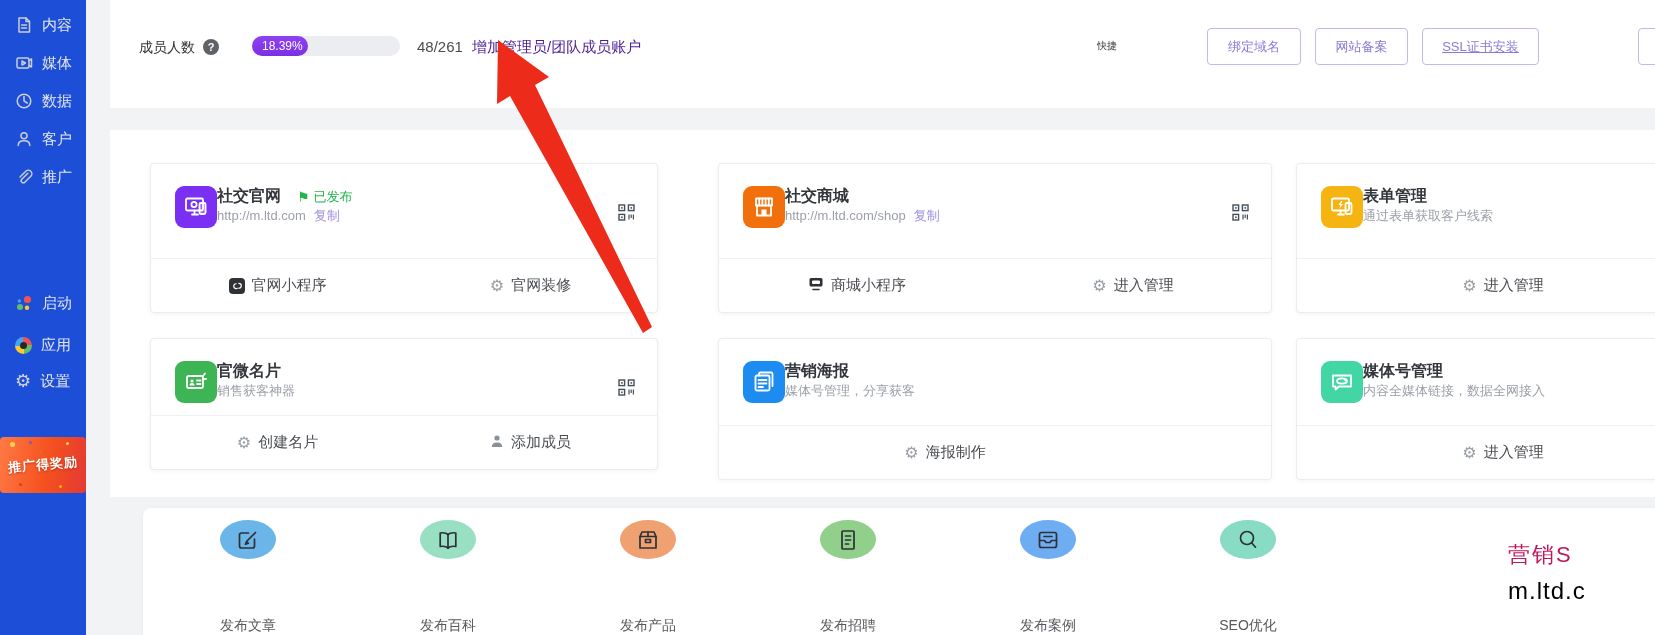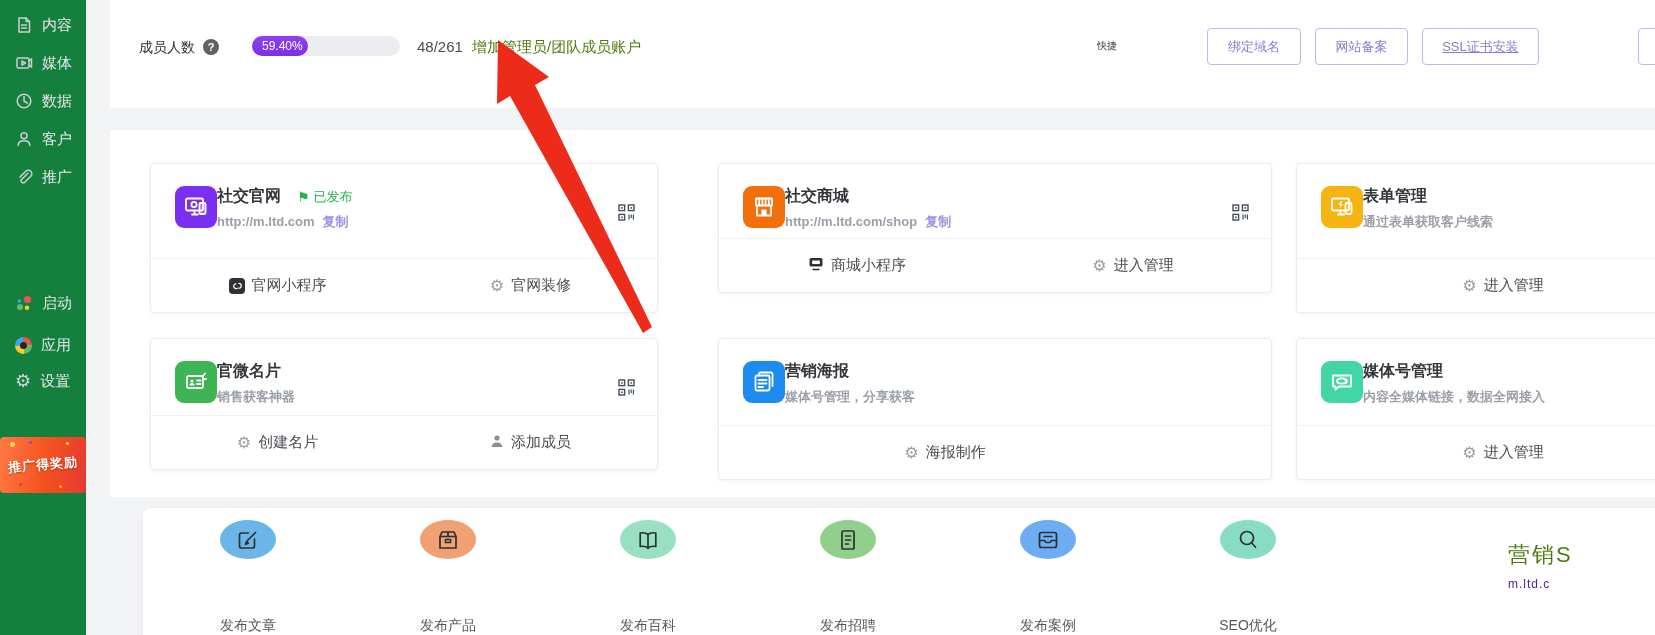--- a/index.html
+++ b/index.html
@@ -1,95 +1,95 @@
 <!DOCTYPE html>
 <html><head>
 <meta charset="utf-8">
 <style>
   * { margin:0; padding:0; box-sizing:border-box; }
   html,body { background:#e9eaec; }
   body { font-family:"Liberation Sans","DejaVu Sans",sans-serif; }
   .screen { position:relative; width:1655px; height:635px; overflow:hidden; background:#f2f3f5; }
 
   
-  .sidebar { position:absolute; left:0; top:0; width:86px; height:635px; background:#15803d; z-index:10; }
+  .sidebar { position:absolute; left:0; top:0; width:86px; height:635px; background:#1d4ed8; z-index:10; }
   .side-item { position:absolute; left:0; width:86px; height:30px; display:flex; align-items:center; gap:9px; padding-left:15px; color:#e3e6ea; font-size:15px; cursor:pointer; }
   .side-item svg { flex:0 0 auto; }
   .gear-glyph { font-size:18px; color:#ced3d9; line-height:1; }
   .apps-ring { width:17px; height:17px; border-radius:50%; background:conic-gradient(#ef5350 0 90deg,#66bb6a 90deg 180deg,#ffca28 180deg 270deg,#42a5f5 270deg 360deg); position:relative; }
   .apps-ring::after { content:""; position:absolute; left:5px; top:5px; width:7px; height:7px; border-radius:50%; background:#24272b; }
   .promo-banner { position:absolute; left:0; top:437px; width:86px; height:56px; background:linear-gradient(100deg,#ff7a45 0%,#f4511e 55%,#e53935 100%); border-radius:4px; display:flex; align-items:center; justify-content:center; cursor:pointer; overflow:hidden; }
   .promo-banner::before { content:""; position:absolute; left:10px; top:5px; width:5px; height:5px; border-radius:50%; background:#ffd54f; box-shadow:18px -2px 0 -1px #7e57c2, 38px 3px 0 -1px #ef5350, 55px -1px 0 -1px #ffd54f, 28px 8px 0 -2px #66bb6a, 48px 42px 0 -1px #ffb300, 8px 40px 0 -1px #d84315; }
   .promo-banner span { position:relative; color:#fff; font-size:13px; font-weight:bold; transform:rotate(-5deg); text-shadow:0 1px 2px rgba(140,30,0,.6); letter-spacing:1px; }
 
   
   .header { position:absolute; left:110px; top:0; width:1545px; height:108px; background:#fff; overflow:hidden; z-index:1; }
   .members-label { position:absolute; left:29px; top:39px; font-size:14px; color:#333; }
   .help-badge { position:absolute; left:93px; top:39px; width:16px; height:16px; border-radius:50%; background:#5f6368; color:#fff; font-size:11px; font-weight:bold; text-align:center; line-height:16px; cursor:pointer; }
   .progress-track { position:absolute; left:142px; top:36px; width:148px; height:20px; border-radius:10px; background:#ecedf1; }
   .progress-fill { position:absolute; left:0; top:0; width:56px; height:20px; border-radius:10px; background:linear-gradient(180deg,#8d41f2,#7c30e4); }
   .progress-label { position:absolute; left:10px; top:0; line-height:20px; font-size:12px; color:#fff; white-space:nowrap; z-index:2; }
   .member-count { position:absolute; left:307px; top:38px; font-size:15px; color:#4a4d52; }
-  .add-link { position:absolute; left:362px; top:38px; font-size:15px; color:#4d7c0f; cursor:pointer; }
+  .add-link { position:absolute; left:362px; top:38px; font-size:15px; color:#4c1d95; cursor:pointer; }
   .quick-label { position:absolute; left:987px; top:39px; font-size:10px; color:#333; }
   .qbtn { position:absolute; top:28px; height:37px; border:1px solid #c3b9ea; border-radius:4px; background:#fff; color:#8a7ad6; font-size:13px; padding:0 16px; line-height:35px; text-align:center; cursor:pointer; font-family:inherit; }
   .qbtn1 { left:1097px; width:94px; }
   .qbtn2 { left:1205px; width:93px; }
   .qbtn3 { left:1312px; width:117px;text-decoration:underline; }
   .qbtn-partial { left:1528px; width:80px; }
 
   
   .cards-bg { position:absolute; left:110px; top:130px; width:1545px; height:367px; background:#fff; }
   .card { position:absolute; background:#fff; border:1px solid #ececef; border-radius:4px; box-shadow:0 1px 5px rgba(0,0,0,.05); display:flex; flex-direction:column; }
   .c1 { left:150px; top:163px; width:508px; height:150px; }
-  .c2 { left:718px; top:163px; width:554px; height:130px; }
+  .c2 { left:718px; top:163px; width:554px; height:150px; }
   .c3 { left:1296px; top:163px; width:554px; height:150px; }
   .c4 { left:150px; top:338px; width:508px; height:132px; }
   .c5 { left:718px; top:338px; width:554px; height:142px; }
   .c6 { left:1296px; top:338px; width:554px; height:142px; }
   .card-head { display:flex; padding:22px 24px 0 24px; }
   .app-icon { width:42px; height:42px; border-radius:9px; flex:0 0 auto; display:flex; align-items:center; justify-content:center; }
   .card-title-row { display:flex; align-items:center; }
   .card-title { font-size:16px; font-weight:bold; color:#33363b; }
   .pub-badge { display:flex; align-items:center; gap:4px; margin-left:16px; color:#21b54c; font-size:13px; }
   .flag-glyph { font-size:14px; line-height:1; }
-  .card-sub { margin-top:6px; font-size:13px; color:#9b9fa8;font-weight:bold; }
+  .card-sub { font-size:13px; color:#9b9fa8; }
   .copy-link { color:#a191e2; margin-left:8px; cursor:pointer; }
   .qr-btn { position:absolute; right:22px; top:40px; cursor:pointer; }
   .card-foot { margin-top:auto; border-top:1px solid #f1f1f3; height:54px; display:flex; align-items:center; }
   .foot-cell { flex:1; display:flex; align-items:center; justify-content:center; gap:7px; font-size:15px; color:#4a4d52; cursor:pointer; }
   .foot-single { justify-content:center; }
   .foot-single .foot-cell { flex:none; margin:0 auto; transform:translateX(-70px); }
   .c5 .foot-cell { transform:translateX(-50px); }
   .gear-sm { font-size:16px; color:#9aa0a6; line-height:1; }
   .mini-icon { width:16px; height:16px; background:#2e3236; border-radius:4px; display:flex; align-items:center; justify-content:center; }
 
   
   .publish-panel { position:absolute; left:143px; top:508px; width:1520px; height:127px; background:#fff; border-radius:8px 8px 0 0; box-shadow:0 1px 5px rgba(0,0,0,.05); display:flex; padding:12px 0 0 5px; }
   .pub-item { width:200px; display:flex; flex-direction:column; align-items:center; cursor:pointer;gap:48px; }
   .pub-circle { width:56px; height:56px; border-radius:50%; display:flex; align-items:center; justify-content:center; }
   .pub-label { margin-top:10px; font-size:14px; color:#55585d; }
 
   
   .watermark { position:absolute; left:1508px; top:540px; z-index:5; pointer-events:none; }
-  .wm1 { font-size:22px; color:#4d7c0f; letter-spacing:2px; }
-  .wm2 { font-size:12px; color:#4c1d95; margin-top:7px; letter-spacing:1px; }
+  .wm1 { font-size:22px; color:#be185d; letter-spacing:2px; }
+  .wm2 { font-size:24px; color:#000000; margin-top:7px; letter-spacing:1px; }
   .arrow-overlay { position:absolute; left:0; top:0; z-index:50; pointer-events:none; }
 </style>
 </head>
 <body>
 
 <div class="screen">
 
   <div class="header">
     <span class="members-label">成员人数</span>
     <span class="help-badge">?</span>
     <div class="progress-track">
       <div class="progress-fill"></div>
-      <span class="progress-label">59.40%</span>
+      <span class="progress-label">18.39%</span>
     </div>
     <span class="member-count">48/261</span>
     <a class="add-link">增加管理员/团队成员账户</a>
     <span class="quick-label">快捷</span>
     <button class="qbtn qbtn1">绑定域名</button>
     <button class="qbtn qbtn2">网站备案</button>
     <button class="qbtn qbtn3">SSL证书安装</button>
     <button class="qbtn qbtn-partial"></button>
   </div>
 
@@ -319,37 +319,37 @@
     <div class="pub-item">
       <div class="pub-circle" style="background-color: rgb(108, 181, 233);">
         <svg width="26" height="26" viewBox="0 0 26 26" fill="none" stroke="#2c3136" stroke-width="1.7" stroke-linecap="round" stroke-linejoin="round">
             <path d="M19.5 12v7a2 2 0 0 1-2 2h-11a2 2 0 0 1-2-2v-11a2 2 0 0 1 2-2h7"></path>
             <path d="M11.5 14.5L20.5 5.5M11.5 14.5l-1 2.8 2.8-1z"></path>
           </svg>
       </div>
       <span class="pub-label">发布文章</span>
     </div>
     <div class="pub-item">
+      <div class="pub-circle" style="background-color: rgb(152, 224, 193);">
+        <svg width="26" height="26" viewBox="0 0 26 26" fill="none" stroke="#2c3136" stroke-width="1.7" stroke-linecap="round" stroke-linejoin="round">
+            <path d="M13 7.5c-2-1.8-4.8-2-7.8-1.5v13.5c3-.5 5.8-.3 7.8 1.5 2-1.8 4.8-2 7.8-1.5V6c-3-.5-5.8-.3-7.8 1.5z"></path>
+            <path d="M13 7.5V21"></path>
+          </svg>
+      </div>
+      <span class="pub-label">发布百科</span>
+    </div>
+    <div class="pub-item">
       <div class="pub-circle" style="background-color: rgb(240, 161, 114);">
         <svg width="26" height="26" viewBox="0 0 26 26" fill="none" stroke="#2c3136" stroke-width="1.7" stroke-linecap="round" stroke-linejoin="round">
             <path d="M5 9.5h16V21H5z"></path>
             <path d="M5 9.5L7 5h12l2 4.5M13 5v4.5"></path>
             <rect x="10.5" y="12.5" width="5" height="3"></rect>
           </svg>
       </div>
       <span class="pub-label">发布产品</span>
-    </div>
-    <div class="pub-item">
-      <div class="pub-circle" style="background-color: rgb(152, 224, 193);">
-        <svg width="26" height="26" viewBox="0 0 26 26" fill="none" stroke="#2c3136" stroke-width="1.7" stroke-linecap="round" stroke-linejoin="round">
-            <path d="M13 7.5c-2-1.8-4.8-2-7.8-1.5v13.5c3-.5 5.8-.3 7.8 1.5 2-1.8 4.8-2 7.8-1.5V6c-3-.5-5.8-.3-7.8 1.5z"></path>
-            <path d="M13 7.5V21"></path>
-          </svg>
-      </div>
-      <span class="pub-label">发布百科</span>
     </div>
     <div class="pub-item">
       <div class="pub-circle" style="background-color: rgb(144, 208, 139);">
         <svg width="26" height="26" viewBox="0 0 26 26" fill="none" stroke="#2c3136" stroke-width="1.7" stroke-linecap="round" stroke-linejoin="round">
             <rect x="7" y="4" width="12" height="18" rx="1"></rect>
             <path d="M10.5 9h5M10.5 13h5M10.5 17h3"></path>
           </svg>
       </div>
       <span class="pub-label">发布招聘</span>
     </div>

